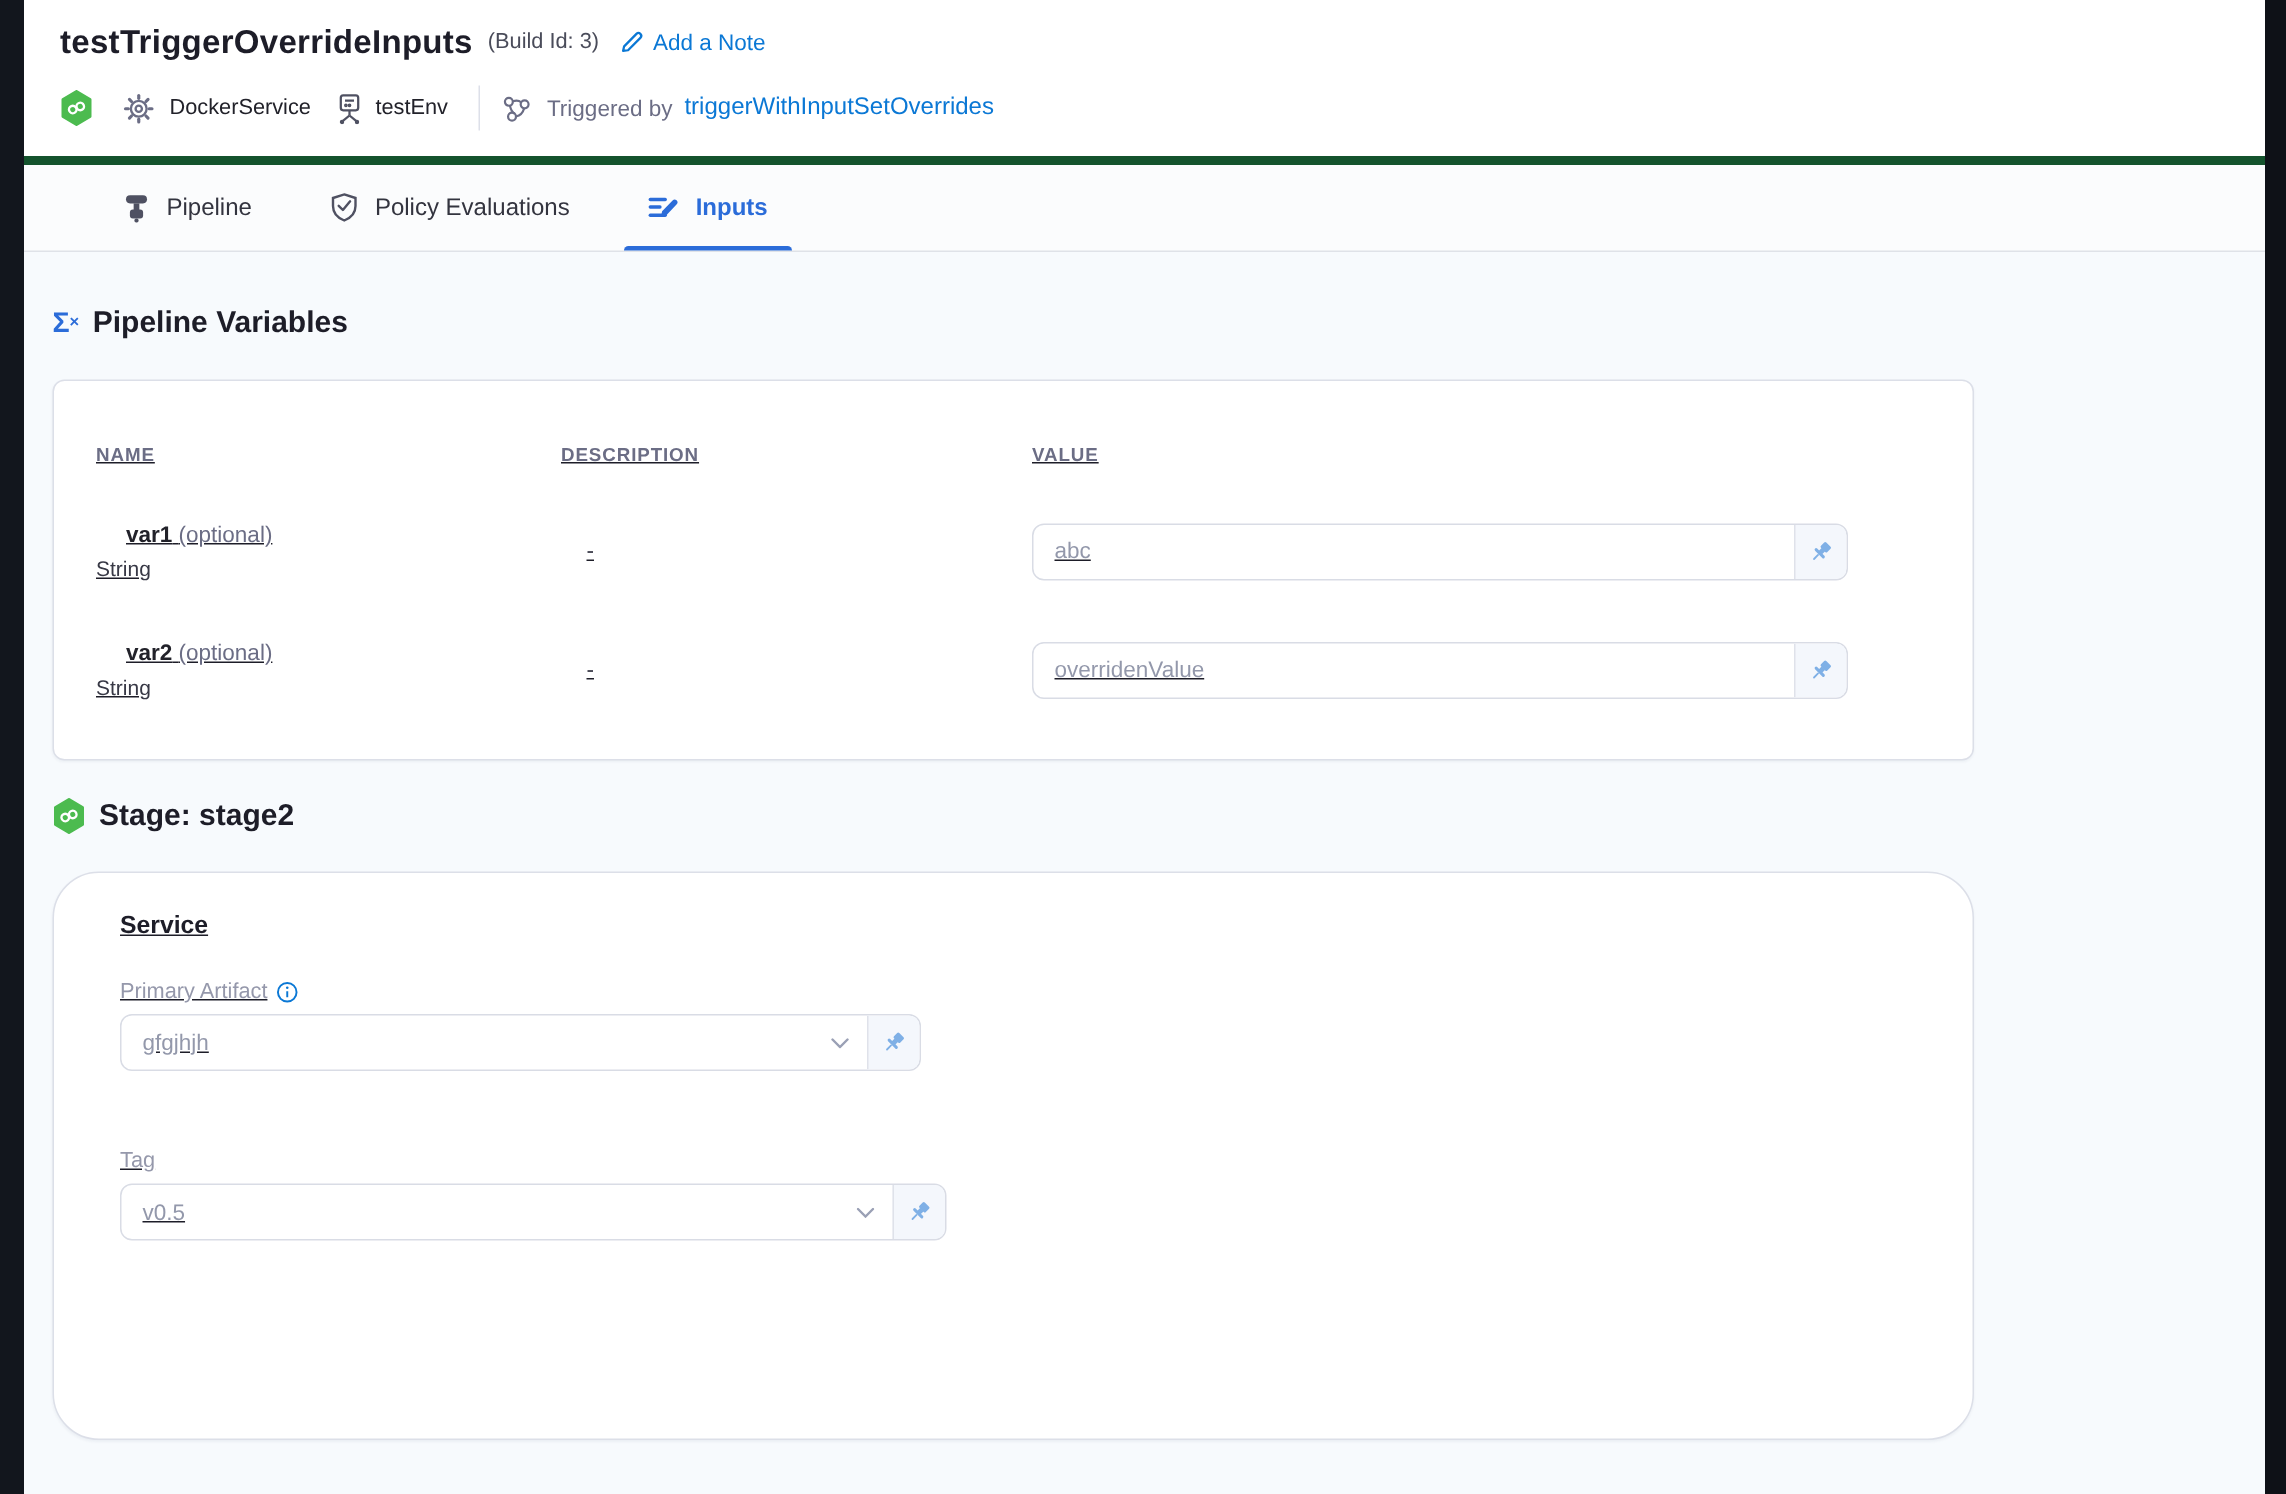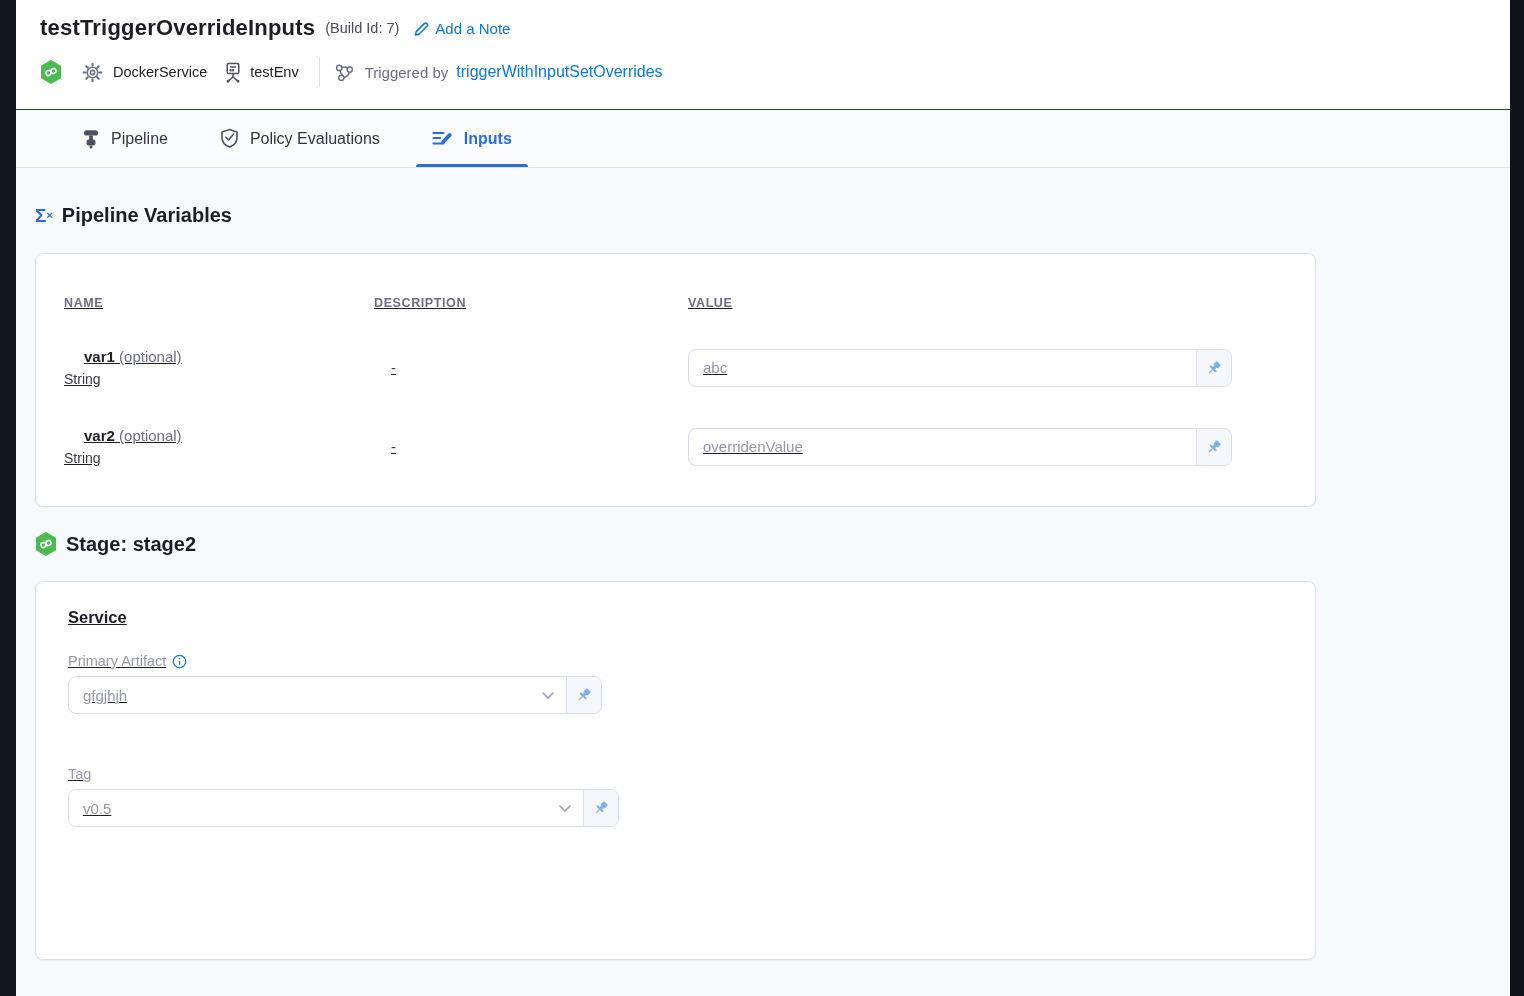--- a/index.html
+++ b/index.html
@@ -10,25 +10,25 @@
     font-family:"Liberation Sans", sans-serif;
     color:#1d1d28;
     overflow:hidden;
   }
   .edge { background:#0e1117; }
   .edge-left { width:16px; background:#12161d; }
   .edge-right { width:14px; }
   .main { flex:1; display:flex; flex-direction:column; background:#f7fafd; min-width:0; }
 
   
-  .header { background:#fff; height:110px; padding:15px 16px 0 24px; border-bottom:1px solid #14532d; flex:none; }
+  .header { background:#fff; height:110px; padding:15px 16px 0 24px; border-bottom:6px solid #14532d; flex:none; }
   .title-row { display:flex; align-items:center; }
   .page-title { font-size:22px; font-weight:bold; color:#1d1d28; letter-spacing:.2px; }
   .build-id { font-size:14.5px; color:#4a4c5a; margin-left:10px; }
-  .add-note { display:flex; align-items:flex-end; margin-left:14px; color:#0b78d5; font-size:15px; cursor:pointer; }
+  .add-note { display:flex; align-items:flex-start; margin-left:14px; color:#0b78d5; font-size:15px; cursor:pointer; }
   .add-note svg { margin-right:6px; }
   .meta-row { display:flex; align-items:center; margin-top:15px; height:32px; }
   .meta-ico { display:flex; align-items:center; justify-content:center; }
   .meta-text { font-size:14.5px; color:#22222a; }
   .gear-wrap { margin-left:20px; }
   .svc-label { margin-left:10px; }
   .env-wrap { margin-left:17px; }
   .env-label { margin-left:8px; }
   .meta-divider { width:1px; height:30px; background:#dde0e9; margin:0 14px 0 20px; }
   .trig-label { margin-left:10px; color:#6b6d85; font-size:15px; }
@@ -60,40 +60,40 @@
   .var-optional { color:#6b6d85; }
   .var-type { font-size:14px; color:#383946; margin-top:6px; }
   .var-desc { color:#383946; font-size:15px; padding-left:17px; }
 
   .field { display:flex; height:38px; border:1px solid #d9dce5; border-radius:8px; background:#fff; overflow:hidden; }
   .field-text { flex:1; display:flex; align-items:center; padding:0 14px; font-size:15px; color:#9398ab; white-space:nowrap; overflow:hidden; }
   .field-chevron { width:36px; display:flex; align-items:center; justify-content:center; flex:none; }
   .field-pin { width:35px; flex:none; border-left:1px solid #dfe2ea; background:#f4f7fc; display:flex; align-items:center; justify-content:center; cursor:pointer; }
 
   .stage-heading { margin-top:25px; }
-  .card-stage { margin-top:25px; height:379px; padding:26px 0 0 32px; }
+  .card-stage { margin-top:25px; height:379px; padding:26px 0 0 44px;border-radius:31px; }
   .service-title { font-size:16.5px; font-weight:bold; color:#1d1d28; }
   .form-label-row { display:flex; align-items:center; margin-top:26px; }
   .form-label { font-size:14.5px; color:#9598ab; }
   .form-label-row svg { margin-left:6px; }
   .dd-primary { width:534px; margin-top:7px; }
   .tag-label-row { margin-top:52px; }
   .dd-tag { width:551px; margin-top:7px; }
 </style>
 </head>
 <body>
 
 <div class="edge edge-left"></div>
 
 <div class="main">
 
   <div class="header">
     <div class="title-row">
       <span class="page-title">testTriggerOverrideInputs</span>
-      <span class="build-id">(Build Id: 7)</span>
+      <span class="build-id">(Build Id: 3)</span>
       <span class="add-note">
         <svg width="16" height="16" viewBox="0 0 16 16">
             <path d="M2.4 13.9 L3.1 10.9 L11.3 2.6 a1.85 1.85 0 0 1 2.62 2.62 L5.7 13.5 Z" fill="none" stroke="#0b78d5" stroke-width="1.5" stroke-linejoin="round"></path>
           </svg>
         <span>Add a Note</span>
       </span>
     </div>
     <div class="meta-row">
       <span class="meta-ico">
         <svg width="22" height="24" viewBox="0 0 22 24">

